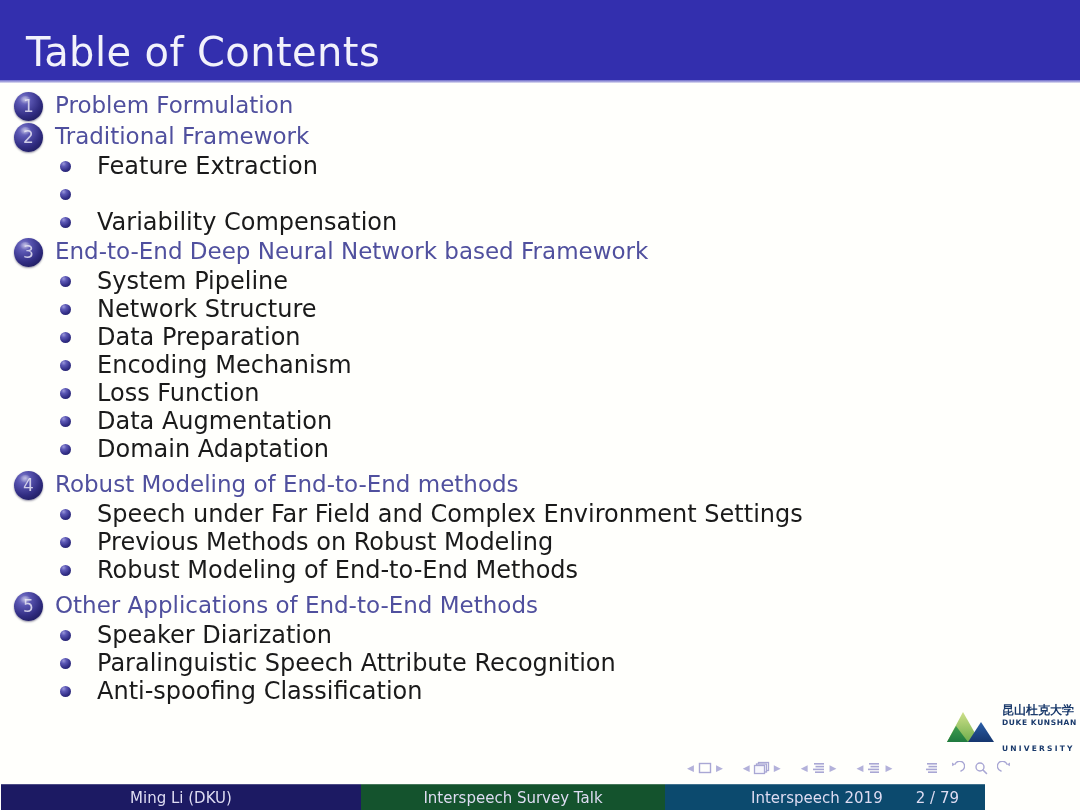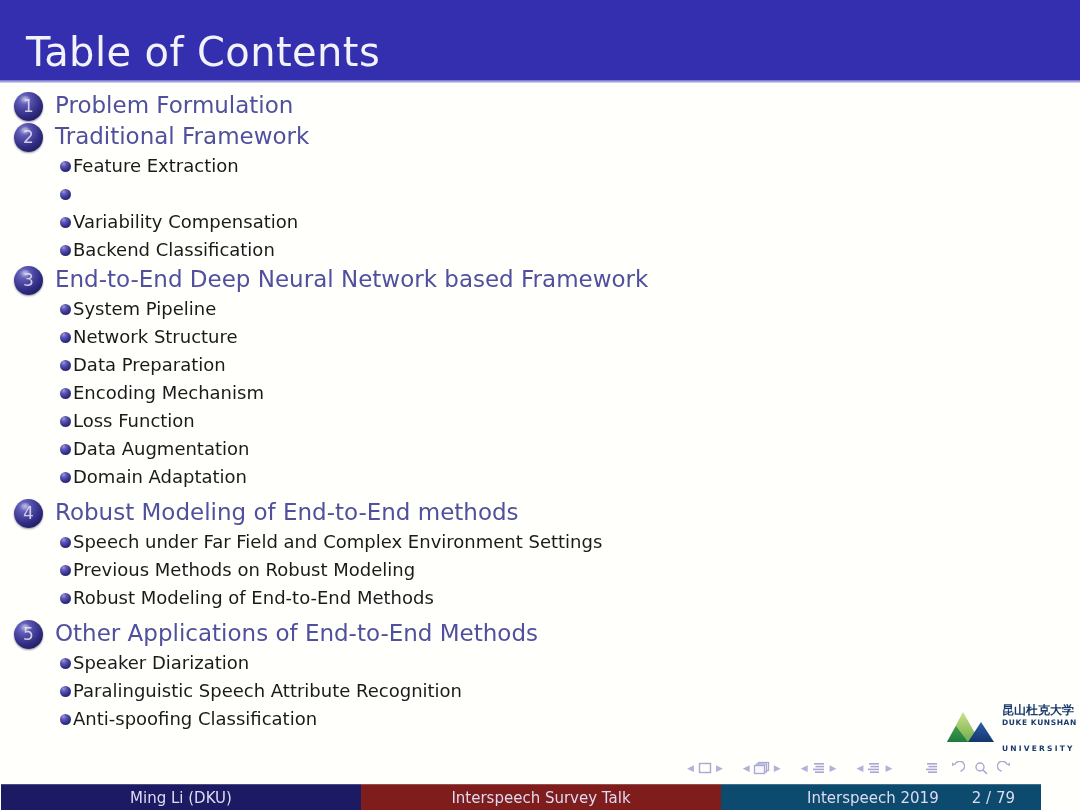--- a/index.html
+++ b/index.html
@@ -105,22 +105,22 @@
   .sub-dot {
     flex: 0 0 auto;
     width: 11px;
     height: 11px;
     border-radius: 50%;
     margin-top: 9px;
     background:
       radial-gradient(circle at 33% 25%, #9a97d8 0%, #5d59b6 25%, #322e86 62%, #1c1a5a 100%);
   }
   .sub-label {
-    margin-left: 2px;
-    font-size: 18px;
+    margin-left: 26px;
+    font-size: 24px;
     line-height: 28px;
     color: #1a1a1a;
     white-space: nowrap;
   }
 
   .gap-sm { height: 6px; }
 
   
   .logo {
     position: absolute;
@@ -199,21 +199,21 @@
     display: flex;
     align-items: center;
     justify-content: center;
     color: #dedcf2;
     font-size: 15px;
     white-space: nowrap;
     border-top: 1px solid rgba(255,255,255,0.22);
     box-sizing: border-box;
   }
   .foot-a { width: 360px; background: #1c1a63; }
-  .foot-b { width: 360px; background: #7f1d1d; }
+  .foot-b { width: 304px; background: #14532d; }
   .foot-c { width: 320px; background: #0c4a6e; position: relative; }
   .foot-c .page {
     position: absolute;
     right: 26px;
     top: 0;
     height: 26px;
     line-height: 26px;
   }
   .foot-c .venue {
     position: absolute;
@@ -247,24 +247,20 @@
       <li class="sub-row">
         <span class="sub-dot"></span>
         <span class="sub-label">Feature Extraction</span>
       </li>
       <li class="sub-row">
         <span class="sub-dot"></span>
       </li>
       <li class="sub-row">
         <span class="sub-dot"></span>
         <span class="sub-label">Variability Compensation</span>
-      </li>
-      <li class="sub-row">
-        <span class="sub-dot"></span>
-        <span class="sub-label">Backend Classification</span>
       </li>
     </ul>
 
     <div class="section-row">
       <div class="num-ball">3</div>
       <div class="section-title">End-to-End Deep Neural Network based Framework</div>
     </div>
     <ul class="sub-list">
       <li class="sub-row">
         <span class="sub-dot"></span>

